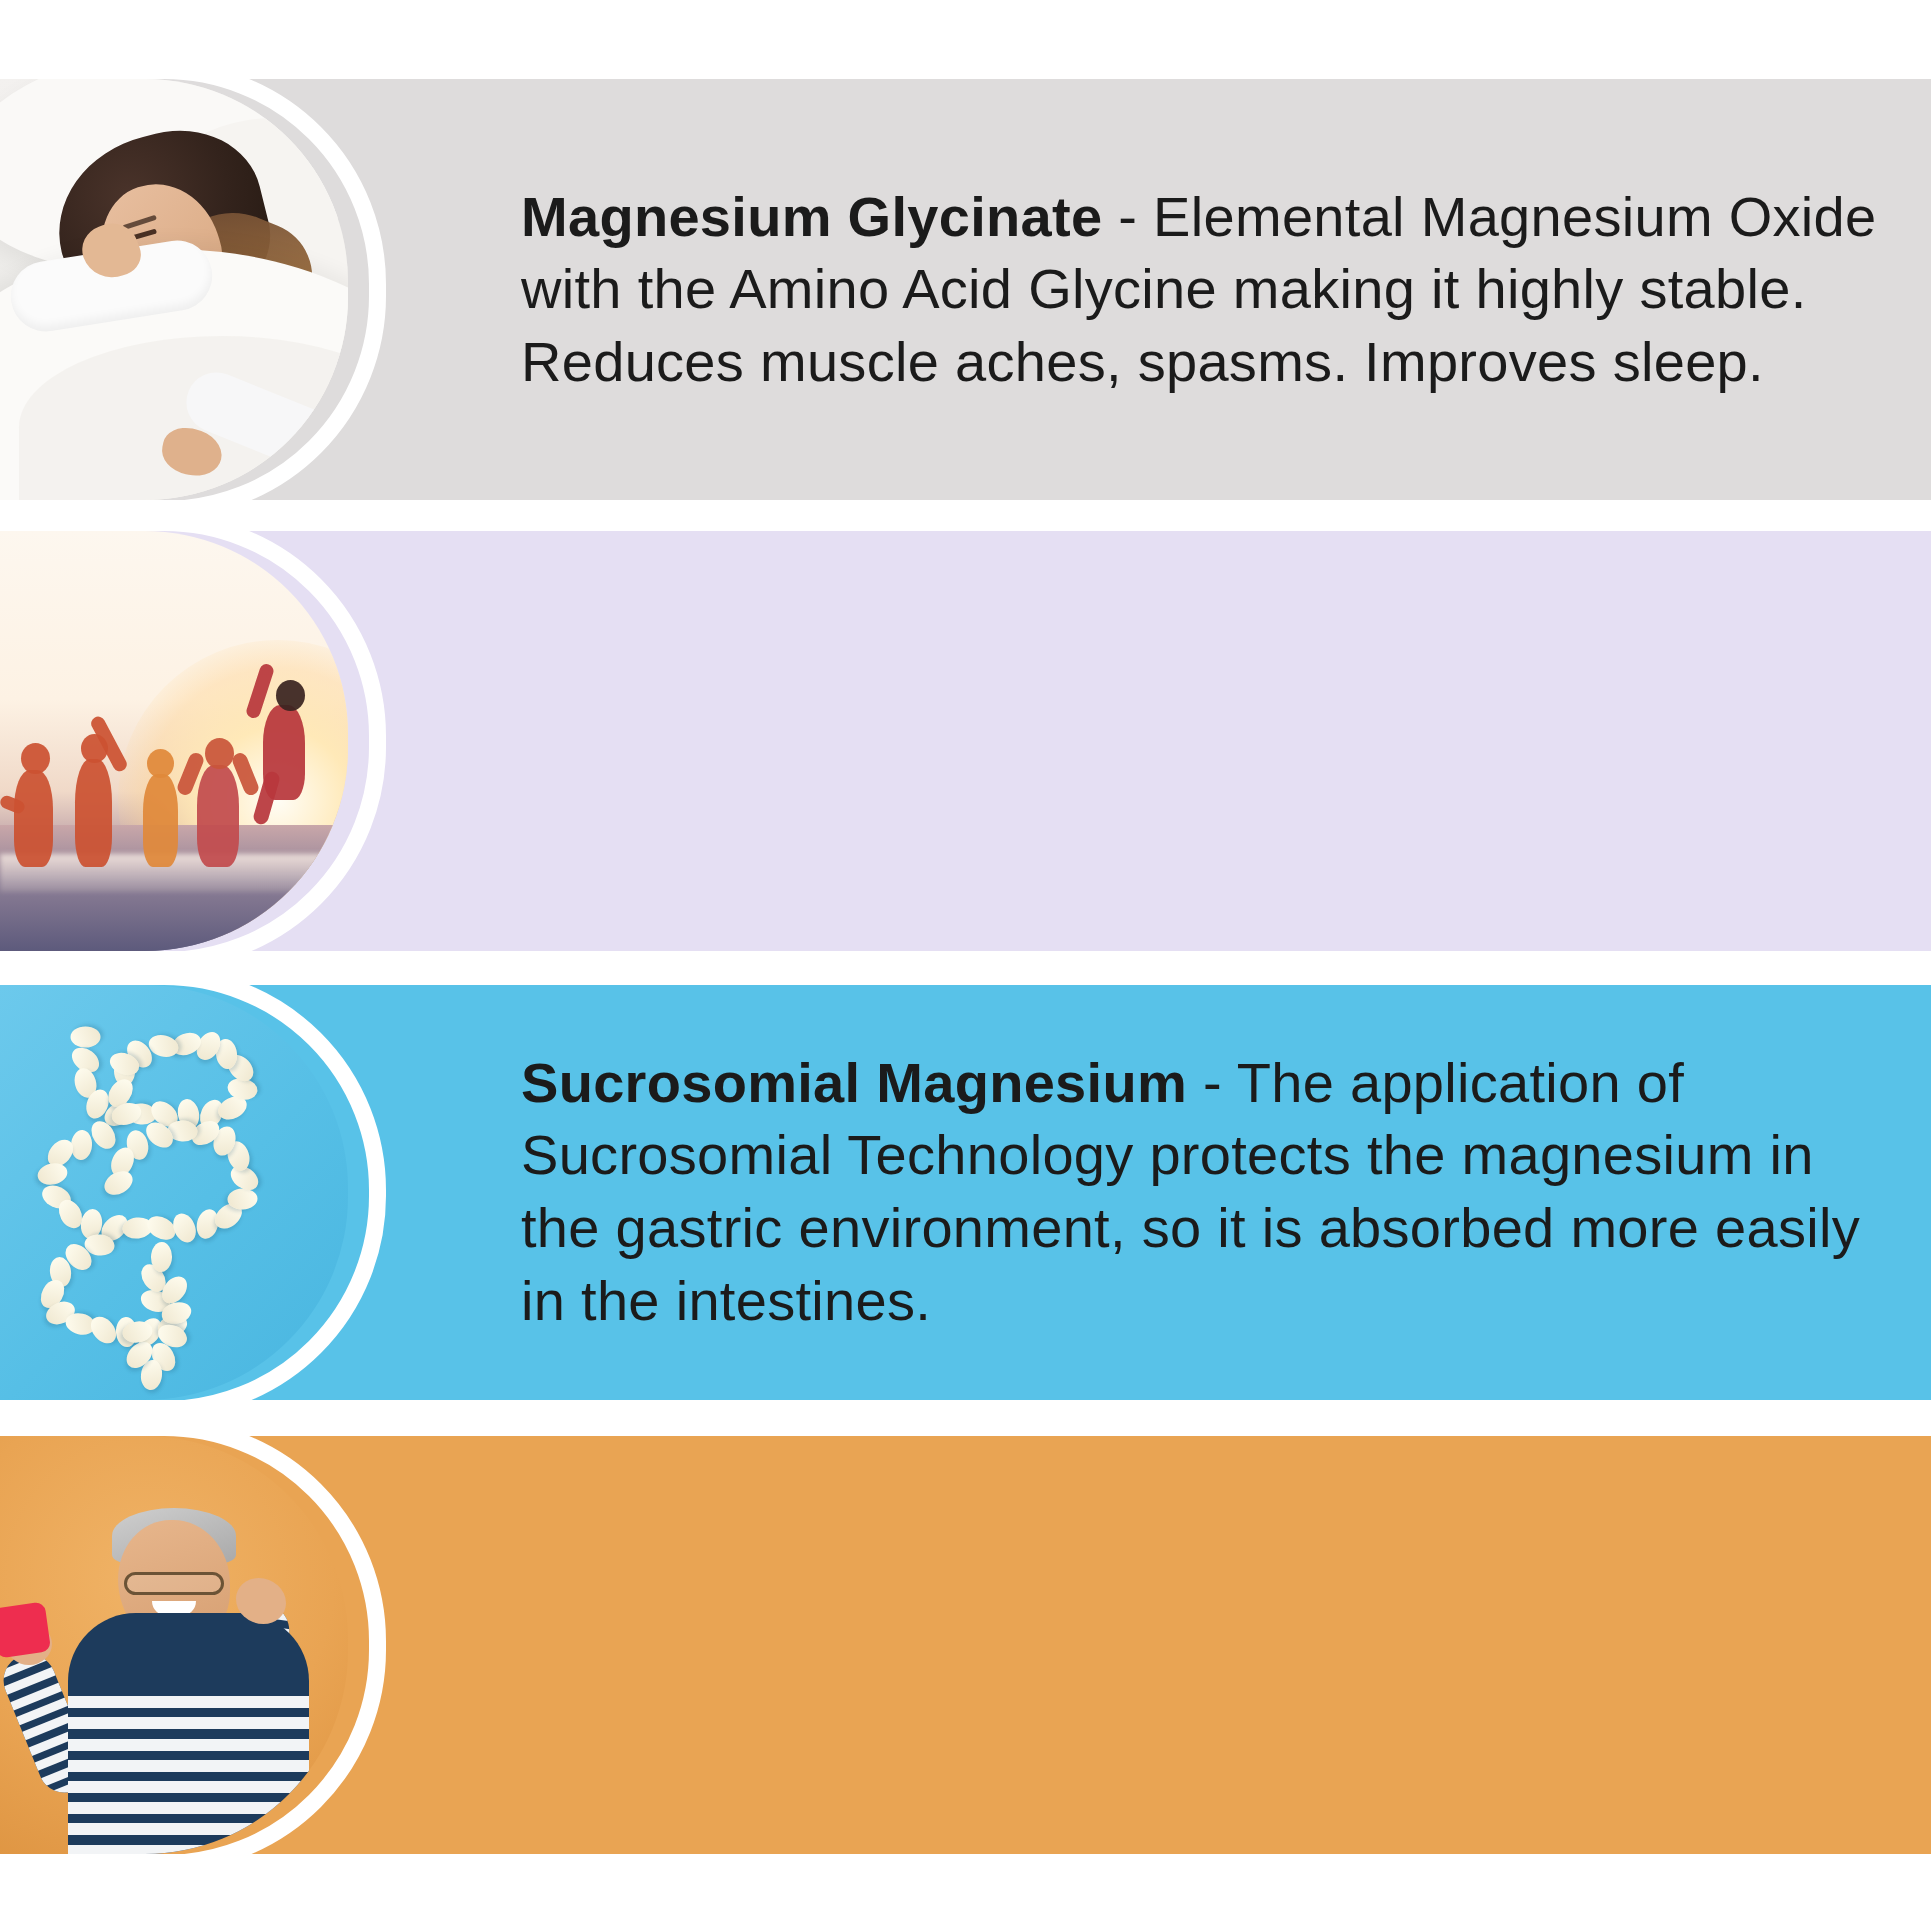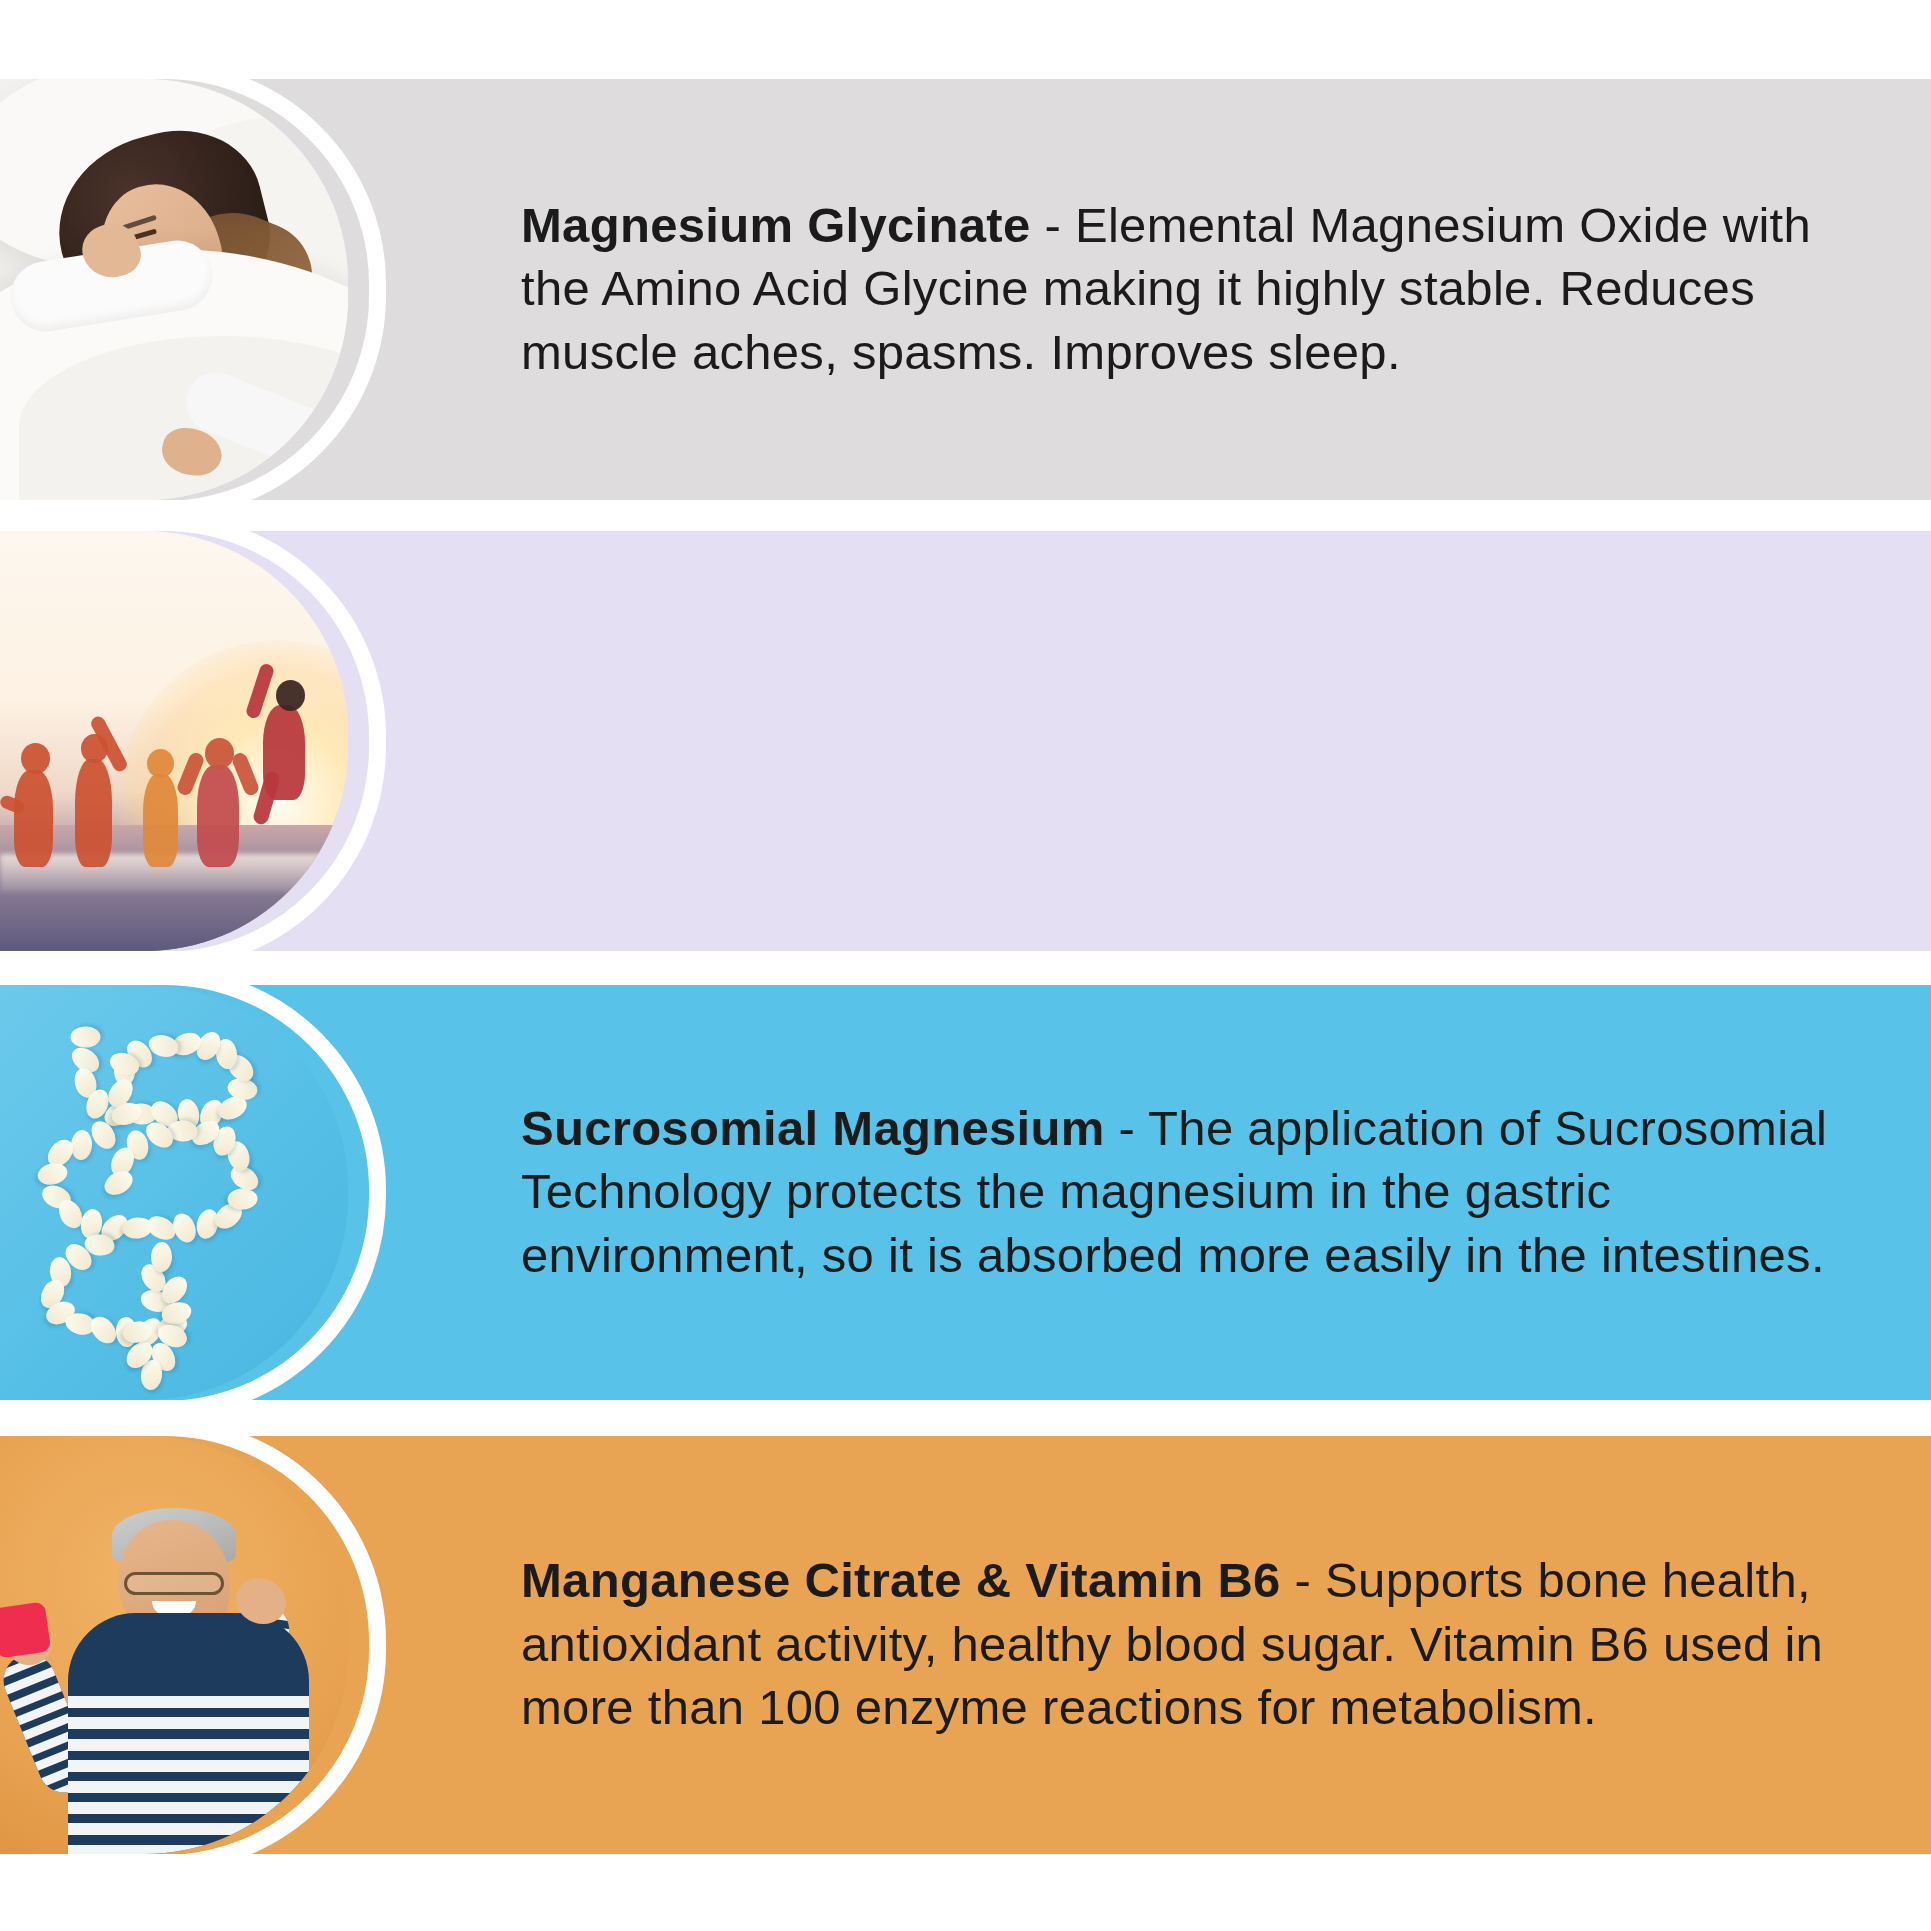--- a/index.html
+++ b/index.html
@@ -55,21 +55,21 @@
 
   
   .copy {
     position:absolute;
     left:521px;
     right:39px;
     top:50%;
     transform:translateY(-50%);
     z-index:2;
     color:#1b1b1b;
-    font-size:49px;
+    font-size:56px;
     line-height:1.30;
     letter-spacing:0.3px;
     font-weight:500;
   }
   .copy .lead { font-weight:700; }
 
   
 
   
   .ph-sleep { background:linear-gradient(160deg,#f3f1ef 0%,#ecebe8 45%,#e2e0dc 100%); }
@@ -306,19 +306,16 @@
             <span class="st" style="top:210px"></span>
             <span class="st" style="top:232px"></span>
           </div>
         <div class="fistR"></div>
         <div class="fistL"></div>
         <div class="dumbbell"></div>
       </div>
     </div>
     <div class="media-ring"></div>
 
-    <div class="copy">
-      <span class="lead">Manganese Citrate &amp; Vitamin B6</span><span> - Supports bone health, antioxidant activity, healthy blood sugar. Vitamin B6 used in more than 100 enzyme reactions for metabolism.</span>
-    </div>
   </div>
 
 </div>
 
 
 </body></html>

